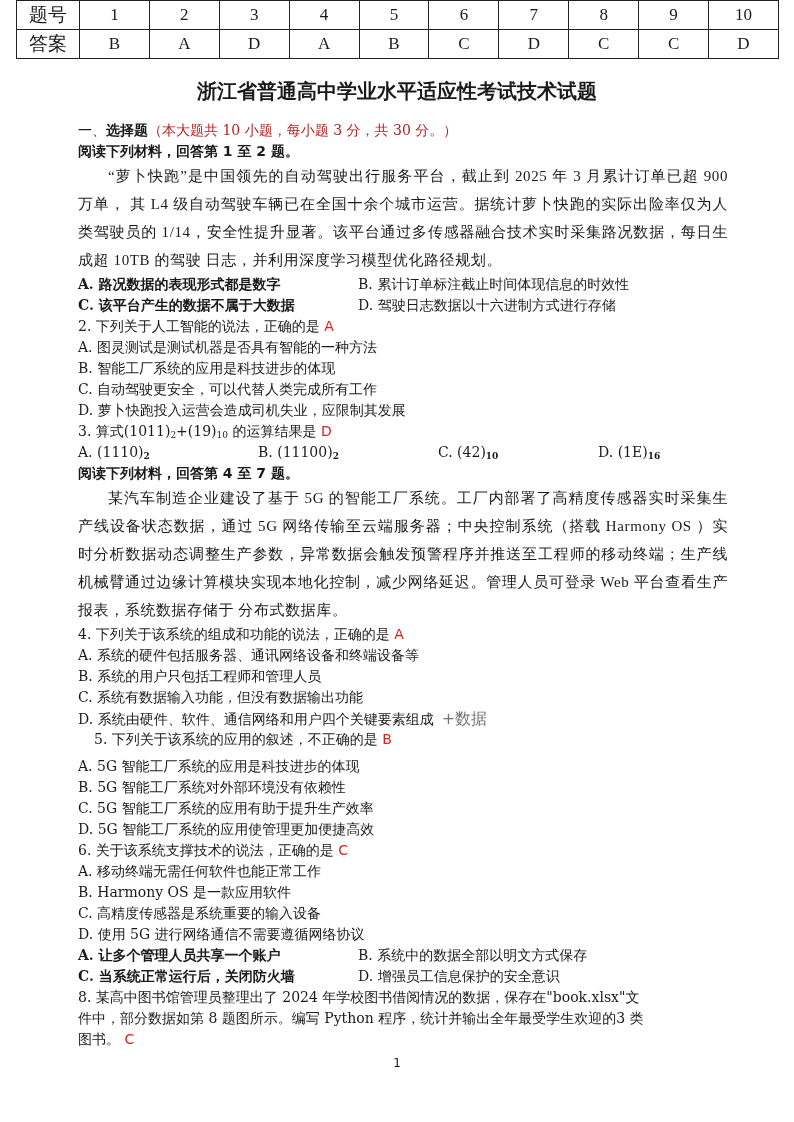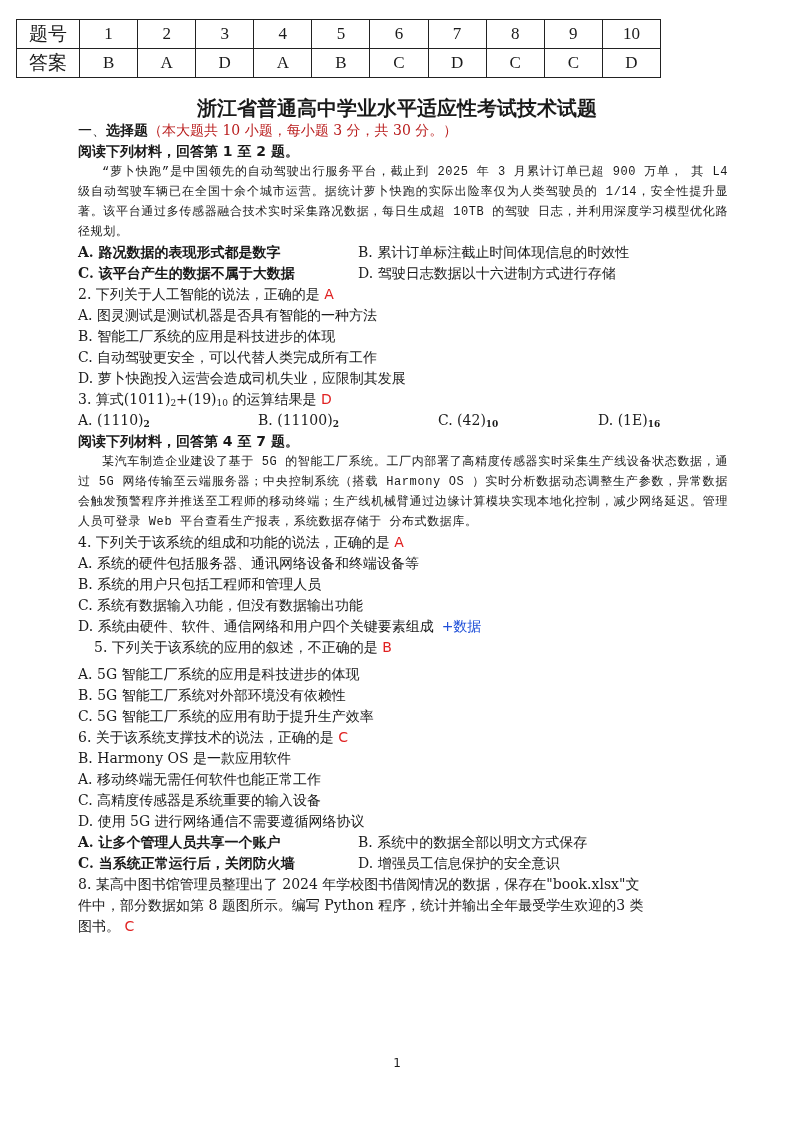--- a/index.html
+++ b/index.html
@@ -2,64 +2,64 @@
 <html><head>
 <meta charset="utf-8">
 <style>
   html, body { margin: 0; padding: 0; background: #ffffff; }
   body {
     width: 794px; height: 1122px; position: relative; overflow: hidden;
     font-family: "DejaVu Serif", "Liberation Serif", serif;
     color: #1a1a1a;
   }
   .ans-table {
-    position: absolute; left: 16px; top: 19px;
-    width: 645px; height: 59px;
+    position: absolute; left: 16px; top: 0;
+    width: 763px; height: 59px;
     border-collapse: collapse;
     table-layout: fixed;
   }
   .ans-table td {
     border: 1.4px solid #222;
     text-align: center;
     vertical-align: middle;
     font-family: "Liberation Serif", serif;
     font-size: 17px;
     height: 28px;
     padding: 0;
   }
   .ans-table td.hdr {
     font-family: "DejaVu Sans", sans-serif;
     font-size: 19px;
     width: 62px;
   }
   .title {
-    position: absolute; left: 0; width: 794px; top: 95px;
+    position: absolute; left: 0; width: 794px; top: 78px;
     text-align: center;
     font-family: "DejaVu Sans", sans-serif;
     font-weight: bold; font-size: 20px;
     letter-spacing: 0px;
   }
   .content {
     position: absolute; left: 78px; top: 120px; width: 650px;
     font-size: 14px;
     line-height: 21px;
   }
   .line { white-space: nowrap; height: 21px; }
   .bold-sans { font-family: "DejaVu Sans", sans-serif; font-weight: bold; }
   .para {
     white-space: normal;
-    font-family: Liberation Mono, monospace;
-    font-size: 12px;
+    font-family: Liberation Serif, serif;
+    font-size: 15px;
     letter-spacing: 0.6px;
-    line-height: 20px;
+    line-height: 28px;
     text-indent: 2em;
     text-align: justify;
   }
   .red { color: #e02020; font-family: "DejaVu Sans", sans-serif; }
-  .red-big { color: #1d4ed8; font-family: "DejaVu Sans", sans-serif; font-size: 14px; margin-left: 8px; }
+  .red-big { color: #737373; font-family: "DejaVu Sans", sans-serif; font-size: 16px; margin-left: 8px; }
   .opt-a { display: inline-block; width: 280px; font-weight: bold; }
   .opt-q3 { display: inline-block; width: 180px; }
   .opt-q3c { display: inline-block; width: 160px; }
   sub { font-size: 9px; vertical-align: -2px; }
   sub.bold { font-weight: bold; }
   .gray { color: #b91c1c; }
   .page-num {
     position: absolute; left: 0; width: 794px; top: 1056px;
     text-align: center;
     font-family: "DejaVu Sans", sans-serif;
@@ -149,27 +149,28 @@
     <span>D. 系统由硬件、软件、通信网络和用户四个关键要素组成</span><span class="red-big">+数据</span>
   </div>
 
   <div class="line" style="margin-bottom:6px;margin-left:16px;">
     <span>5. 下列关于该系统的应用的叙述，不正确的是</span>
     <span class="red">B</span>
   </div>
   <div class="line">A. 5G 智能工厂系统的应用是科技进步的体现</div>
   <div class="line">B. 5G 智能工厂系统对外部环境没有依赖性</div>
   <div class="line">C. 5G 智能工厂系统的应用有助于提升生产效率</div>
+  <div class="line">D. 5G 智能工厂系统的应用使管理更加便捷高效</div>
 
   <div class="line">
     <span>6. 关于该系统支撑技术的说法，正确的是</span>
     <span class="red">C</span>
   </div>
+  <div class="line">A. 移动终端无需任何软件也能正常工作</div>
   <div class="line">B. Harmony OS 是一款应用软件</div>
-  <div class="line">A. 移动终端无需任何软件也能正常工作</div>
   <div class="line">C. 高精度传感器是系统重要的输入设备</div>
   <div class="line">D. 使用 5G 进行网络通信不需要遵循网络协议</div>
 
   <div class="line">
     <span class="opt-a">A. 让多个管理人员共享一个账户</span><span>B. 系统中的数据全部以明文方式保存</span>
   </div>
   <div class="line">
     <span class="opt-a">C. 当系统正常运行后，关闭防火墙</span><span>D. 增强员工信息保护的安全意识</span>
   </div>
 

